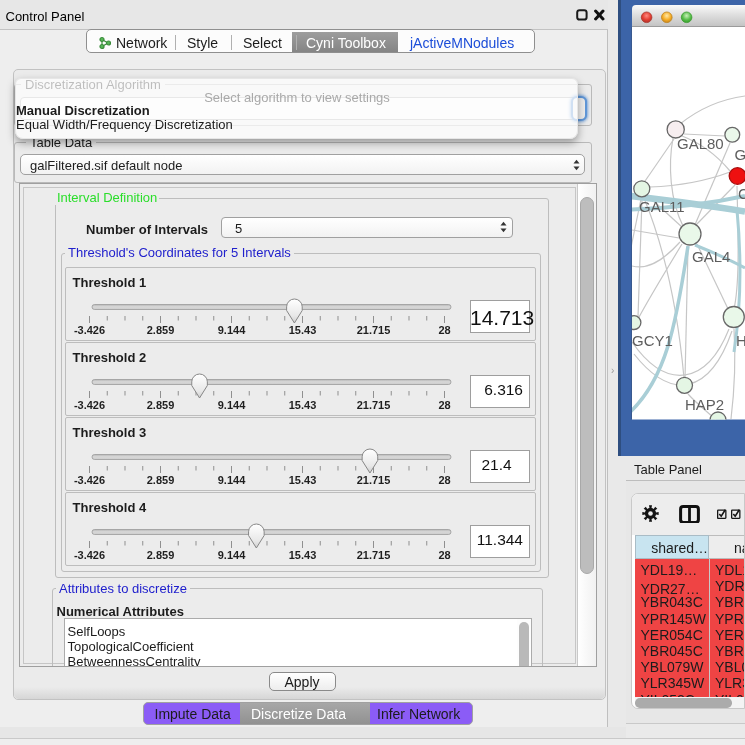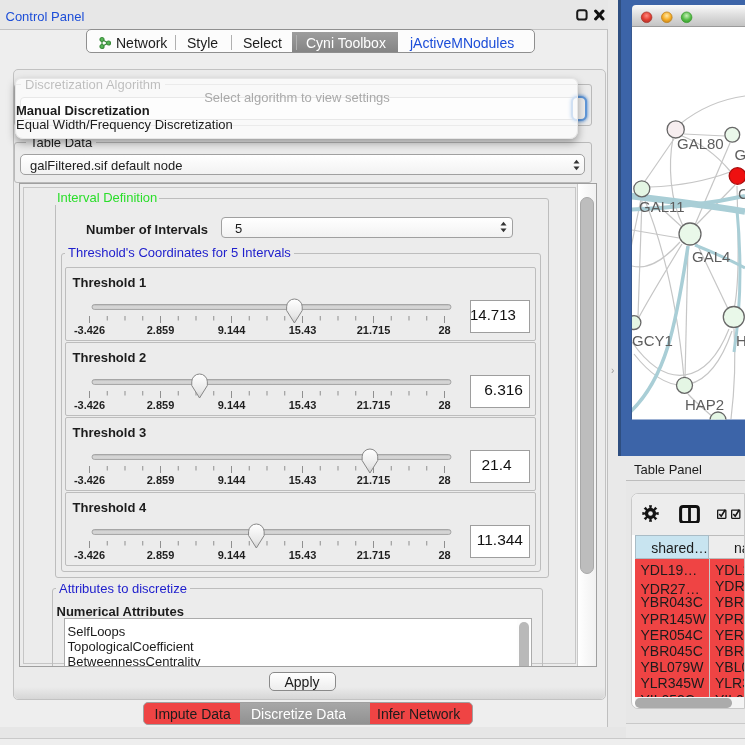--- a/index.html
+++ b/index.html
@@ -9,21 +9,21 @@
   .t13 { font-size:13px; color:#1c1c1c; }
   .bold { font-weight:bold; }
 </style>
 </head>
 <body>
 <div class="abs" style="left:0;top:0;width:745px;height:745px;background:#e9e9e9;overflow:hidden;">
 
   <div class="abs" style="left:0;top:0;width:608px;height:733px;background:#eeeeee;border-right:1px solid #bfbfbf;">
 
     <div class="abs" style="left:0;top:0;width:608px;height:30px;background:#e7e7e7;border-bottom:1px solid #c2c2c2;">
-      <div class="abs" style="left:5.5px;top:8.5px;font-size:13px;color:#1d4ed8;">Control Panel</div>
+      <div class="abs" style="left:5.5px;top:8.5px;font-size:13px;color:#000000;">Control Panel</div>
       <svg class="abs" style="left:576px;top:9px;" width="30" height="13" viewBox="0 0 30 13">
         <rect x="1.2" y="1.2" width="9.4" height="9.4" rx="2.4" fill="none" stroke="#1b1b1b" stroke-width="2"></rect>
         <g stroke="#111" stroke-width="3" stroke-linecap="round">
           <line x1="19.6" y1="2" x2="27" y2="10"></line>
           <line x1="27" y1="2" x2="19.6" y2="10"></line>
         </g>
       </svg>
     </div>
 
     <div class="abs" style="left:12.5px;top:69px;width:593.5px;height:631px;background:#ebebeb;border:1px solid #c2c2c2;border-radius:5px;"></div>
@@ -129,21 +129,21 @@
           <text x="89.5" y="41" text-anchor="middle" font-size="11" font-weight="bold" fill="#1f1f1f" font-family="Liberation Sans, sans-serif">2.859</text>
           <text x="160.5" y="41" text-anchor="middle" font-size="11" font-weight="bold" fill="#1f1f1f" font-family="Liberation Sans, sans-serif">9.144</text>
           <text x="231.5" y="41" text-anchor="middle" font-size="11" font-weight="bold" fill="#1f1f1f" font-family="Liberation Sans, sans-serif">15.43</text>
           <text x="302.5" y="41" text-anchor="middle" font-size="11" font-weight="bold" fill="#1f1f1f" font-family="Liberation Sans, sans-serif">21.715</text>
           <text x="373.5" y="41" text-anchor="middle" font-size="11" font-weight="bold" fill="#1f1f1f" font-family="Liberation Sans, sans-serif">28</text>
         <g transform="translate(223.41,0)">
             <path d="M-7.8,17.5 L-7.8,13.8 A7.8 7.8 0 0 1 7.8,13.8 L7.8,17.5 L0,30 Z" fill="url(#thg0)" stroke="#878787" stroke-width="1"></path>
           </g>
       </svg>
       <div class="abs" style="left:450px;top:116px;width:60px;height:32.5px;background:#ffffff;border:1px solid #9e9e9e;"></div>
-      <div class="abs" style="left:450px;top:122px;width:53px;text-align:left;font-size:15px;color:#111;">14.713</div>
+      <div class="abs" style="left:450px;top:122px;width:53px;text-align:right;font-size:21px;color:#111;">14.713</div>
       <div class="abs" style="left:44.5px;top:158px;width:471px;height:73.5px;border:1px solid #bdbdbd;border-radius:2px;"></div>
       <div class="abs t13 bold" style="left:52.5px;top:166px;">Threshold 2</div>
       <svg class="abs" style="left:51px;top:184px;" width="392" height="48" viewBox="0 0 392 48">
         <defs>
           <linearGradient id="trg1" x1="0" y1="0" x2="0" y2="1">
             <stop offset="0" stop-color="#b5b5b5"></stop>
               <stop offset="0.45" stop-color="#d8d8d8"></stop>
               <stop offset="1" stop-color="#cccccc"></stop>
           </linearGradient>
           <linearGradient id="thg1" x1="0" y1="0" x2="0" y2="1">
@@ -301,21 +301,21 @@
         <div class="abs t13" style="left:3px;top:35.1px;">BetweennessCentrality</div>
                 <div class="abs" style="left:452px;top:0;width:16px;height:62px;background:#fdfdfd;"></div>
         <div class="abs" style="left:454px;top:3px;width:10px;height:59px;background:#b9b9b9;border-radius:5px;"></div>
       </div>
     </div>
 
     <div class="abs" style="left:268.5px;top:671.5px;width:67px;height:19.5px;background:linear-gradient(#ffffff,#ededed);border:1px solid #8a8a8a;border-radius:5px;text-align:center;">
       <div style="margin-top:1px;font-size:14px;color:#1a1a1a;">Apply</div>
     </div>
 
-    <div class="abs" style="left:143px;top:701.5px;width:330px;height:23.5px;background:#ef4444;border:1px solid #a0a0a0;border-radius:5px;overflow:hidden;">
+    <div class="abs" style="left:143px;top:701.5px;width:330px;height:23.5px;background:#8b5cf6;border:1px solid #a0a0a0;border-radius:5px;overflow:hidden;">
       <div class="abs" style="left:96px;top:0;width:130px;height:23.5px;background:linear-gradient(#a7a7a7,#8f8f8f);"></div>
       <div class="abs" style="left:10.5px;top:3.5px;font-size:14px;color:#1c1c1c;">Impute Data</div>
       <div class="abs" style="left:107px;top:3.5px;font-size:14px;color:#fff;">Discretize Data</div>
       <div class="abs" style="left:233px;top:3.5px;font-size:14px;color:#1c1c1c;">Infer Network</div>
     </div>
   </div>
 
   <div class="abs" style="left:0;top:726.5px;width:626px;height:11px;background:#e6e6e6;"></div>
   <div class="abs" style="left:0;top:737.5px;width:745px;height:7.5px;background:#eeeeee;border-top:1px solid #c9c9c9;"></div>
 

